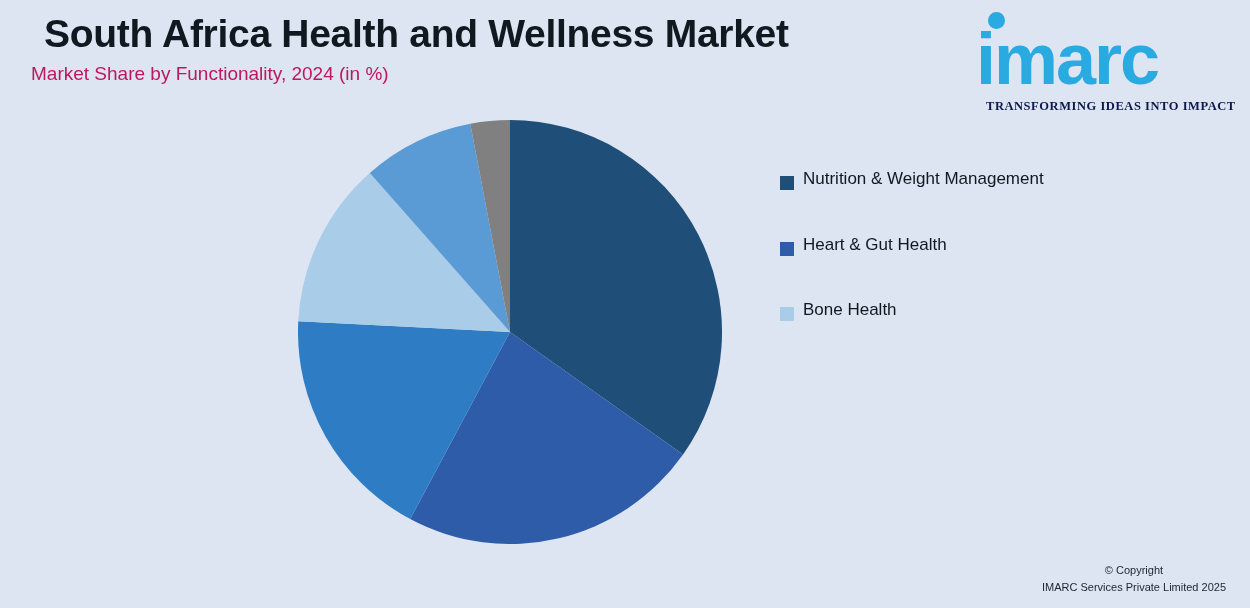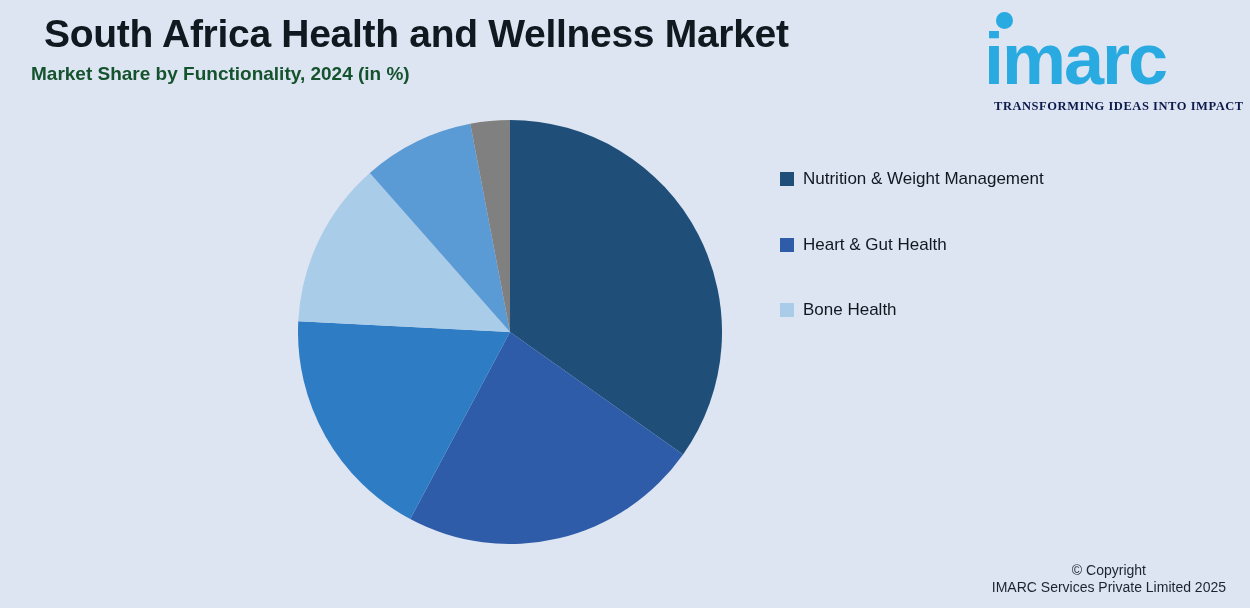--- a/index.html
+++ b/index.html
@@ -18,28 +18,28 @@
   
   #title {
     position:absolute; left:30px; top:12px;
     font-size:39px; font-weight:bold;
     color:#101820; letter-spacing:-0.3px;
     white-space:nowrap;
     margin-left:14px;
   }
   #subtitle {
     position:absolute; left:31px; top:63px;
-    font-size:19px; font-weight:bold;
-    color:#14532d;
+    font-size:19px; font-weight:normal;
+    color:#be185d;
     white-space:nowrap;
   }
 
   
   #logo {
-    position:absolute; right:18px; top:12px;
+    position:absolute; right:26px; top:12px;
     width:248px; height:104px;
   }
   #logo-word {
     position:absolute; left:0; top:14px;
     width:248px; height:72px;
   }
   #logo-dot {
     position:absolute; left:12px; top:0px;
     width:17px; height:17px; border-radius:50%;
     background:#29AAE1;
@@ -63,42 +63,42 @@
   }
   #pie-svg { display:block; width:424px; height:424px; }
 
   
   #legend {
     position:absolute;
     left:780px; top:168px;
     width:340px;
   }
   .legend-item {
-    display:flex; align-items:center;
+    display:flex; align-items:flex-end;
     height:22px;
     margin-bottom:43.5px;
   }
   .legend-swatch {
     width:14px; height:14px;
     flex:0 0 14px;
     margin-right:9px;
   }
   .legend-label {
     font-size:17px;
     color:#101820;
     white-space:nowrap;
     line-height:22px;
   }
 
   
   #footer {
     position:absolute;
     right:24px; bottom:12px;
     text-align:center;
-    font-size:14px;
+    font-size:11px;
     color:#1b2430;
     line-height:17px;
   }
 </style>
 </head>
 <body>
 
 <div id="page">
 
   <div id="title">South Africa Health and Wellness Market</div>

